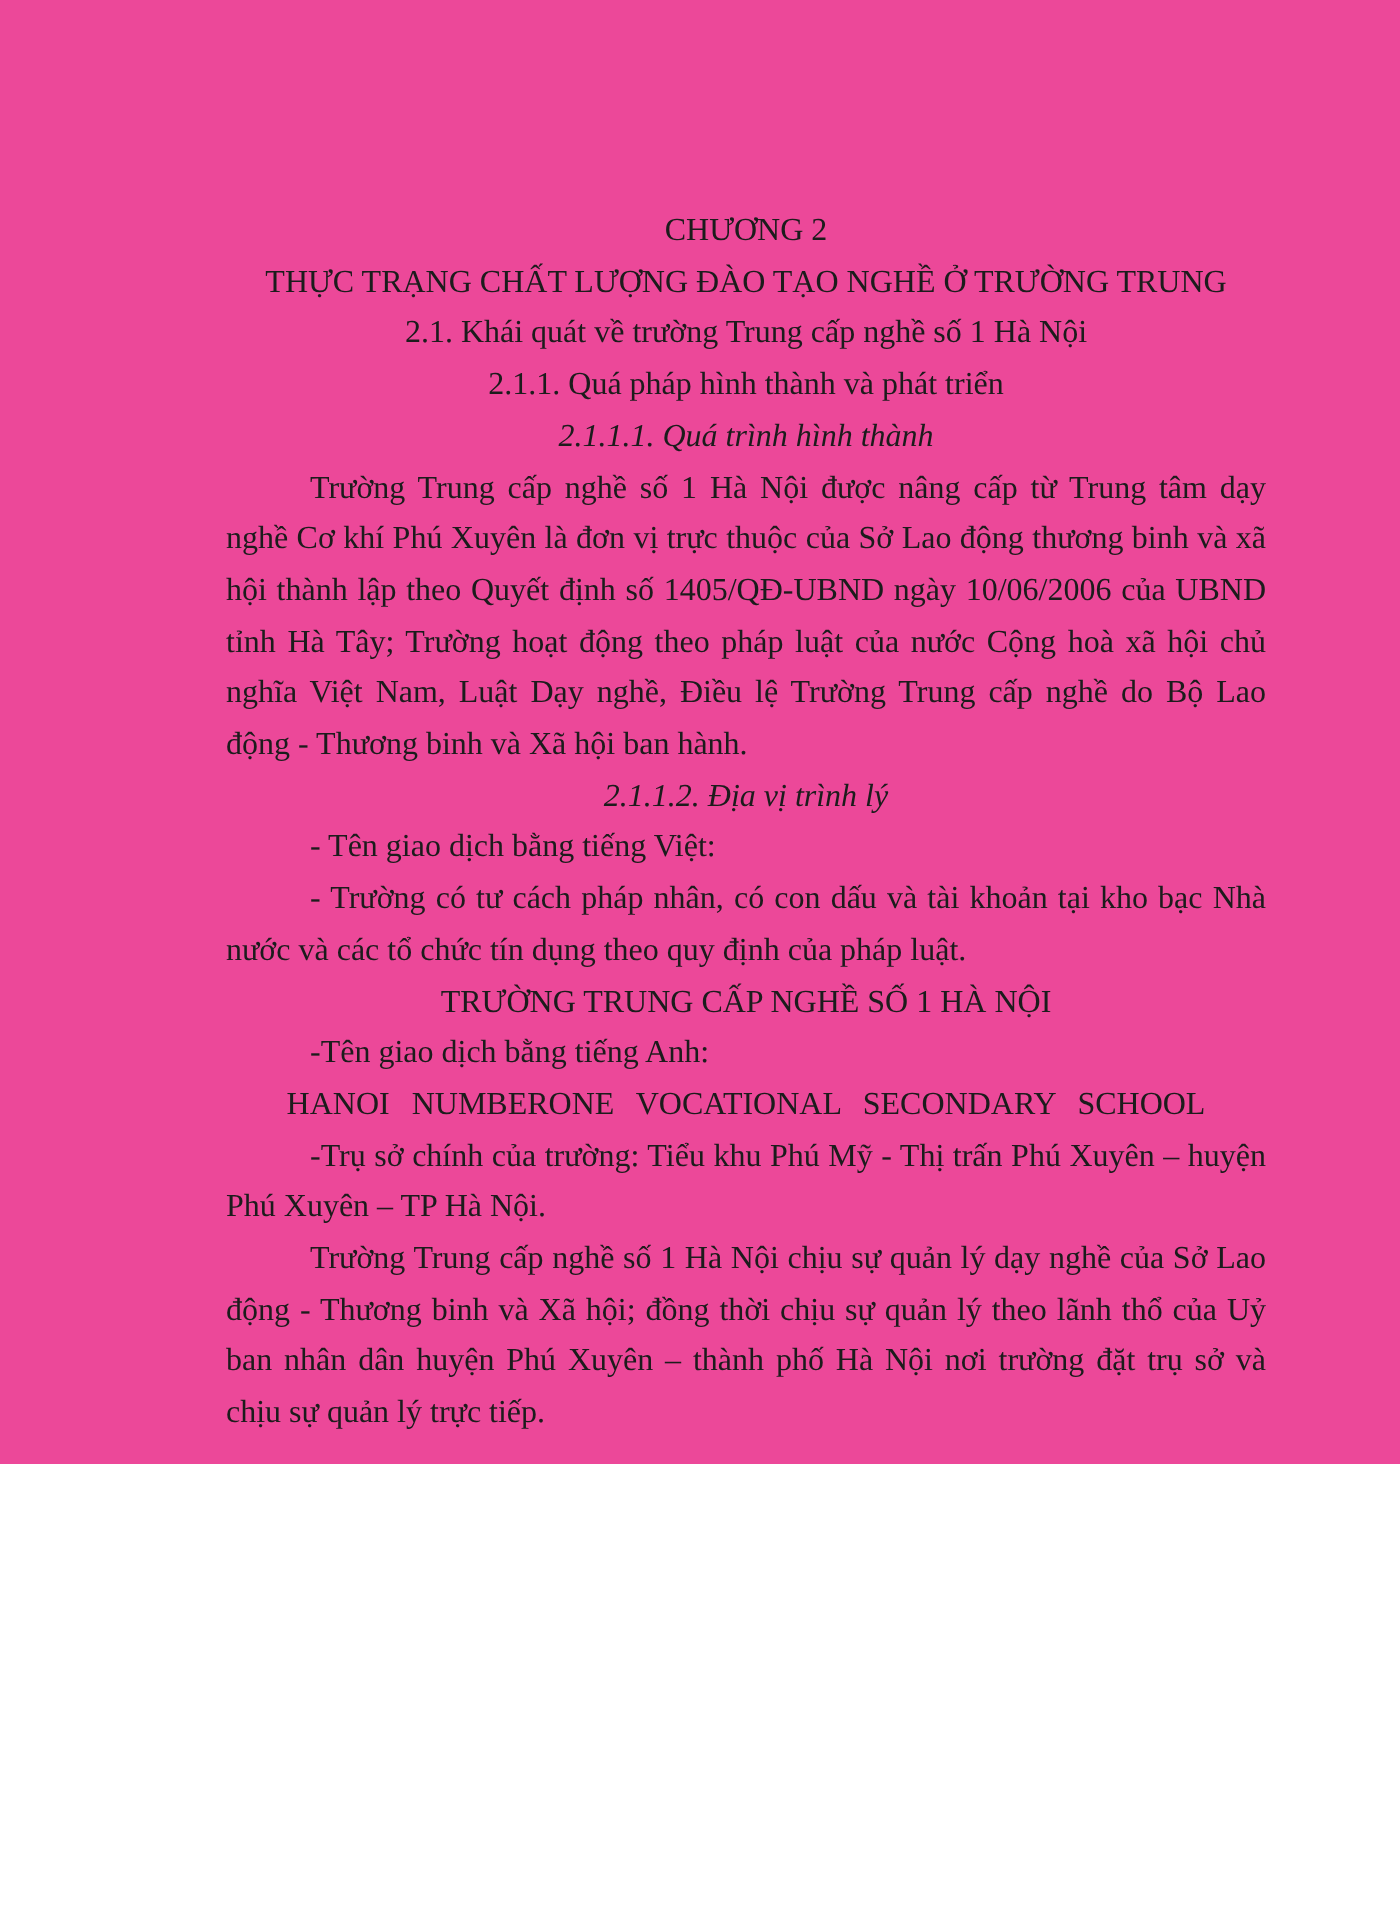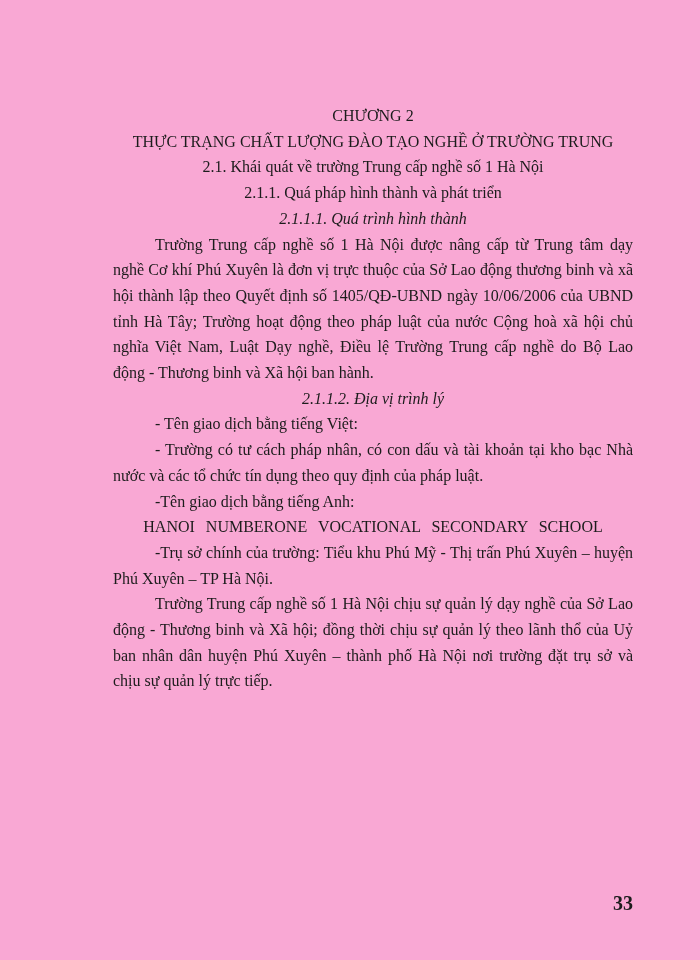--- a/index.html
+++ b/index.html
@@ -1,20 +1,20 @@
 <!DOCTYPE html>
 <html><head>
 <meta charset="utf-8">
 <style>
   html, body { margin: 0; padding: 0; background: #ffffff; }
   .page {
     position: relative;
     width: 700px;
-    height: 960px;
-    background: #f9a8d4;
+    height: 732px;
+    background: #ec4899;
     font-family: "Liberation Serif", "DejaVu Serif", serif;
     color: #1c1c1c;
     overflow: hidden;
   }
   .content {
     position: absolute;
     left: 113px;
     top: 103px;
     width: 520px;
   }
@@ -67,20 +67,21 @@
     <p class="body-just">Trường Trung cấp nghề số 1 Hà Nội được nâng cấp từ Trung tâm dạy nghề Cơ khí Phú Xuyên là đơn vị trực thuộc của Sở Lao động thương binh và xã hội thành lập theo Quyết định số 1405/QĐ-UBND ngày 10/06/2006 của UBND tỉnh Hà Tây; Trường hoạt động theo pháp luật của nước Cộng hoà xã hội chủ nghĩa Việt Nam, Luật Dạy nghề, Điều lệ Trường Trung cấp nghề do Bộ Lao động - Thương binh và Xã hội ban hành.</p>
 
     <p class="heading bi">2.1.1.2. Địa vị trình lý</p>
 
 
 
     <p class="body-just">- Tên giao dịch bằng tiếng Việt:</p>
 
     <p class="body-just">- Trường có tư cách pháp nhân, có con dấu và tài khoản tại kho bạc Nhà nước và các tổ chức tín dụng theo quy định của pháp luật.</p>
 
+    <p class="center bold">TRƯỜNG TRUNG CẤP NGHỀ SỐ 1 HÀ NỘI</p>
 
     <p class="body-just">-Tên giao dịch bằng tiếng Anh:</p>
 
     <p class="center bold school-name-en">HANOI NUMBERONE VOCATIONAL SECONDARY SCHOOL</p>
 
     <p class="body-just">-Trụ sở chính của trường: Tiểu khu Phú Mỹ - Thị trấn Phú Xuyên – huyện Phú Xuyên – TP Hà Nội.</p>
 
     <p class="body-just">Trường Trung cấp nghề số 1 Hà Nội chịu sự quản lý dạy nghề của Sở Lao động - Thương binh và Xã hội; đồng thời chịu sự quản lý theo lãnh thổ của Uỷ ban nhân dân huyện Phú Xuyên – thành phố Hà Nội nơi trường đặt trụ sở và chịu sự quản lý trực tiếp.</p>
 
   </div>

